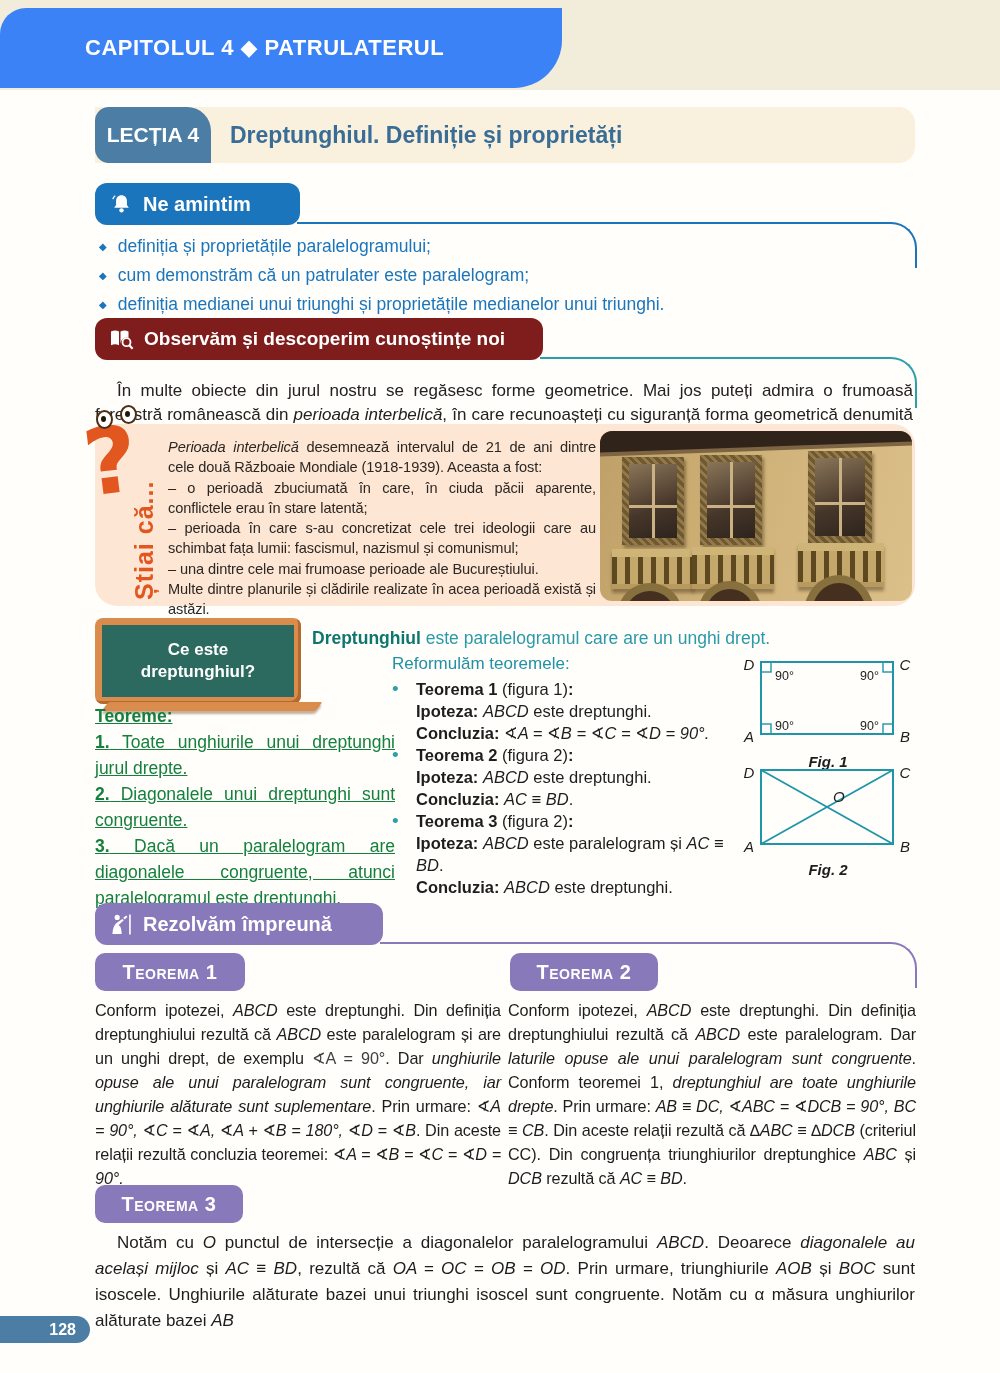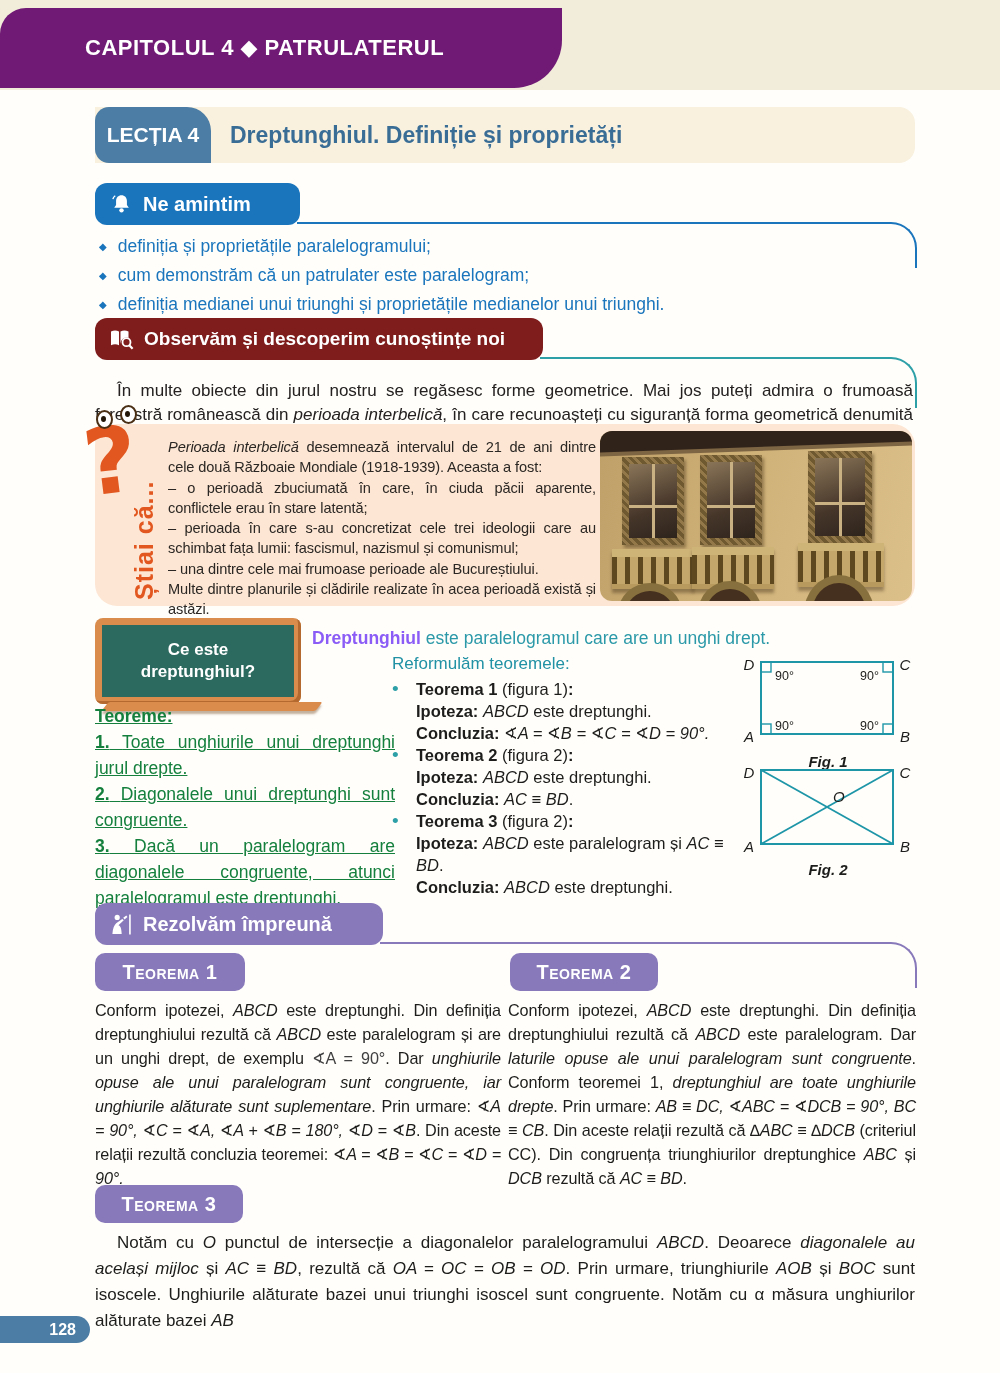--- a/index.html
+++ b/index.html
@@ -1,20 +1,20 @@
 <!DOCTYPE html>
 <html><head>
 <meta charset="utf-8">
 <style>
   html,body{margin:0;padding:0;background:#e8e8e8;}
   .page{position:relative;width:1000px;height:1373px;background:#fffefb;overflow:hidden;
         font-family:"Liberation Sans","DejaVu Sans",sans-serif;color:#1d1d1b;}
   
   .cream-top{position:absolute;left:0;top:0;width:1000px;height:90px;background:#f2edda;}
-  .chapter-bar{position:absolute;left:0;top:8px;width:562px;height:80px;background:#701a75;
+  .chapter-bar{position:absolute;left:0;top:8px;width:562px;height:80px;background:#3b82f6;
         border-radius:26px 0 48px 0;display:flex;align-items:center;padding-left:85px;box-sizing:border-box;
         color:#fff;font-weight:bold;font-size:22px;letter-spacing:.5px;}
   .title-band{position:absolute;left:95px;top:107px;width:820px;height:56px;background:#f9f1de;border-radius:0 16px 16px 0;}
   .lesson-badge{position:absolute;left:95px;top:107px;width:116px;height:56px;background:#4c7da4;
         border-radius:14px 24px 0 14px;display:flex;align-items:center;justify-content:center;
         color:#fff;font-weight:bold;font-size:21px;}
   .lesson-title{position:absolute;left:230px;top:107px;height:56px;display:flex;align-items:center;
         color:#3a6d96;font-weight:bold;font-size:23px;justify-content:center;}
   
   .hdr{position:absolute;height:42px;border-radius:12px;display:flex;align-items:center;gap:9px;
@@ -62,21 +62,21 @@
        border-radius:50% 50% 0 0 / 100% 100% 0 0;box-sizing:border-box;}
   
   .board-frame{position:absolute;left:95px;top:618px;width:206px;height:86px;background:#d98c4c;
        border-radius:8px;padding:7px;box-sizing:border-box;box-shadow:inset -3px -3px 0 #b46a2e;}
   .board-inner{width:100%;height:100%;background:#2c6a5f;border-radius:0;display:flex;flex-direction:column;
        align-items:center;justify-content:center;color:#fff;font-weight:bold;font-size:17px;line-height:22px;text-align:center;}
   .board-ledge{position:absolute;left:105px;top:702px;width:214px;height:9px;background:#d98c4c;
        transform:skewX(-38deg);border-radius:2px;box-shadow:2px 3px 2px rgba(120,80,40,.45);}
   
   .definition{position:absolute;left:312px;top:628px;width:470px;font-size:17.5px;color:#2b99a8;}
-  .definition .term{font-weight:bold;color:#8b5cf6;}
+  .definition .term{font-weight:bold;color:#0f766e;}
   .teoreme{position:absolute;left:95px;top:703px;width:300px;color:#15803d;font-size:17.5px;
        line-height:26px;text-align:justify;text-decoration:underline;}
   .teoreme .ttl{font-weight:bold;}
   .teoreme b{font-weight:bold;}
   .reform{position:absolute;left:392px;top:653px;width:352px;font-size:16.5px;line-height:22px;color:#1d1d1b;}
   .reform .ttl{font-weight:normal;color:#2191a4;font-size:17px;margin-bottom:3px;}
   .ritem .head{display:flex;}
   .ritem .dot{width:24px;color:#2d9fa7;font-size:19px;line-height:22px;}
   .ritem .sub{margin-left:24px;}
   

